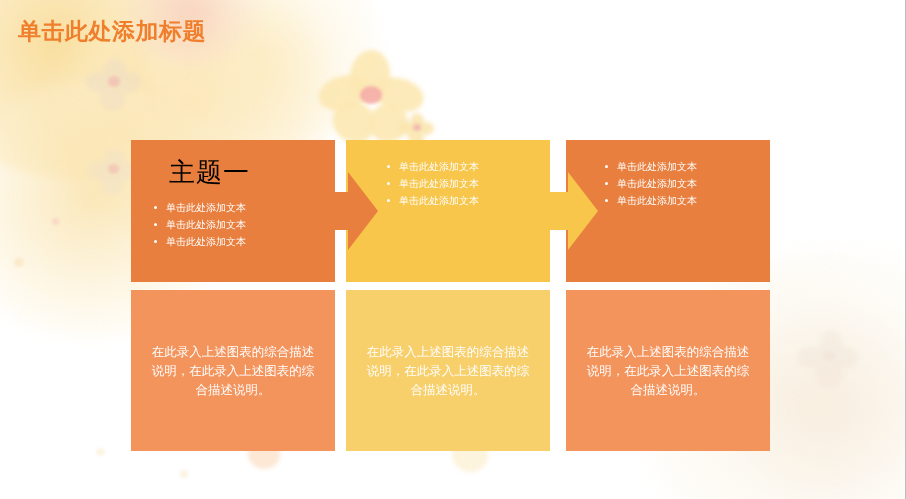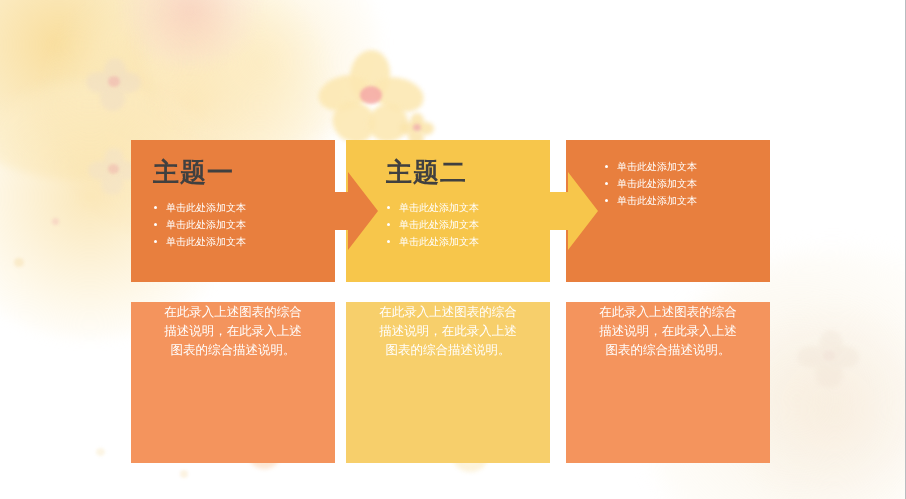--- a/index.html
+++ b/index.html
@@ -181,25 +181,25 @@
     box-sizing: border-box;
     padding: 18px 0 0 22px;
     color: #ffffff;
   }
   .topic-1 { left: 131px; background: #E87F3E; }
   .topic-2 { left: 346px; background: #F7C64B; }
   .topic-3 { left: 566px; background: #E87F3E; }
 
   .topic-heading {
     font-size: 26px;
-    font-weight: bold;
+    font-weight: normal;
     line-height: 1.1;
     letter-spacing: 1px;
-    margin: 0 0 12px 0;
-    color: #404040;
+    margin: 0 0 12px 16px;
+    color: #000000;
   }
   .topic-2 .topic-heading { margin-left: 18px; }
   .topic-3 .topic-heading { margin-left: 16px; }
 
   .bullets { list-style: none; margin: 0; padding: 0; }
   .topic-2 .bullets { margin-left: 18px; }
   .topic-3 .bullets { margin-left: 16px; }
   .bullets li {
     position: relative;
     padding-left: 13px;
@@ -226,27 +226,28 @@
     width: 56px;
     height: 78px;
   }
   .arrow-1 { left: 322px; }
   .arrow-2 { left: 542px; }
   .arrow svg { display: block; width: 100%; height: 100%; }
 
   
   .desc-card {
     position: absolute;
-    top: 302px;
+    top: 290px;
     width: 204px;
     height: 161px;
     box-sizing: border-box;
     display: flex;
+    align-items: center;
     justify-content: center;
-    padding: 0 28px;
+    padding: 0 16px;
   }
   .desc-1 { left: 131px; background: #F4945D; }
   .desc-2 { left: 346px; background: #F7CF6B; }
   .desc-3 { left: 566px; background: #F4945D; }
 
   .desc-text {
     font-size: 12.5px;
     line-height: 19px;
     color: #ffffff;
     text-align: center;
@@ -317,34 +318,34 @@
       <div class="petal p4"></div>
         <div class="core"></div>
     </div>
 
     <div class="speck" style="left:52px;  top:218px; width:7px;  height:7px;  background:rgba(244,190,186,.45);"></div>
     <div class="speck" style="left:14px;  top:258px; width:10px; height:9px;  background:rgba(248,224,176,.5);"></div>
     <div class="speck" style="left:96px;  top:448px; width:9px;  height:8px;  background:rgba(250,236,206,.55);"></div>
     <div class="speck" style="left:180px; top:470px; width:8px;  height:8px;  background:rgba(250,232,198,.5);"></div>
   </div>
 
+  <div id="slide-title">单击此处添加标题</div>
 
   <div class="diagram">
 
     <div class="topic-card topic-1">
       <div class="topic-heading">主题一</div>
       <ul class="bullets">
         <li>单击此处添加文本</li>
         <li>单击此处添加文本</li>
         <li>单击此处添加文本</li>
       </ul>
     </div>
 
     <div class="topic-card topic-2">
-      <div class="topic-heading">主题二</div>
       <ul class="bullets">
         <li>单击此处添加文本</li>
         <li>单击此处添加文本</li>
         <li>单击此处添加文本</li>
       </ul>
     </div>
 
     <div class="topic-card topic-3">
       <ul class="bullets">
         <li>单击此处添加文本</li>

